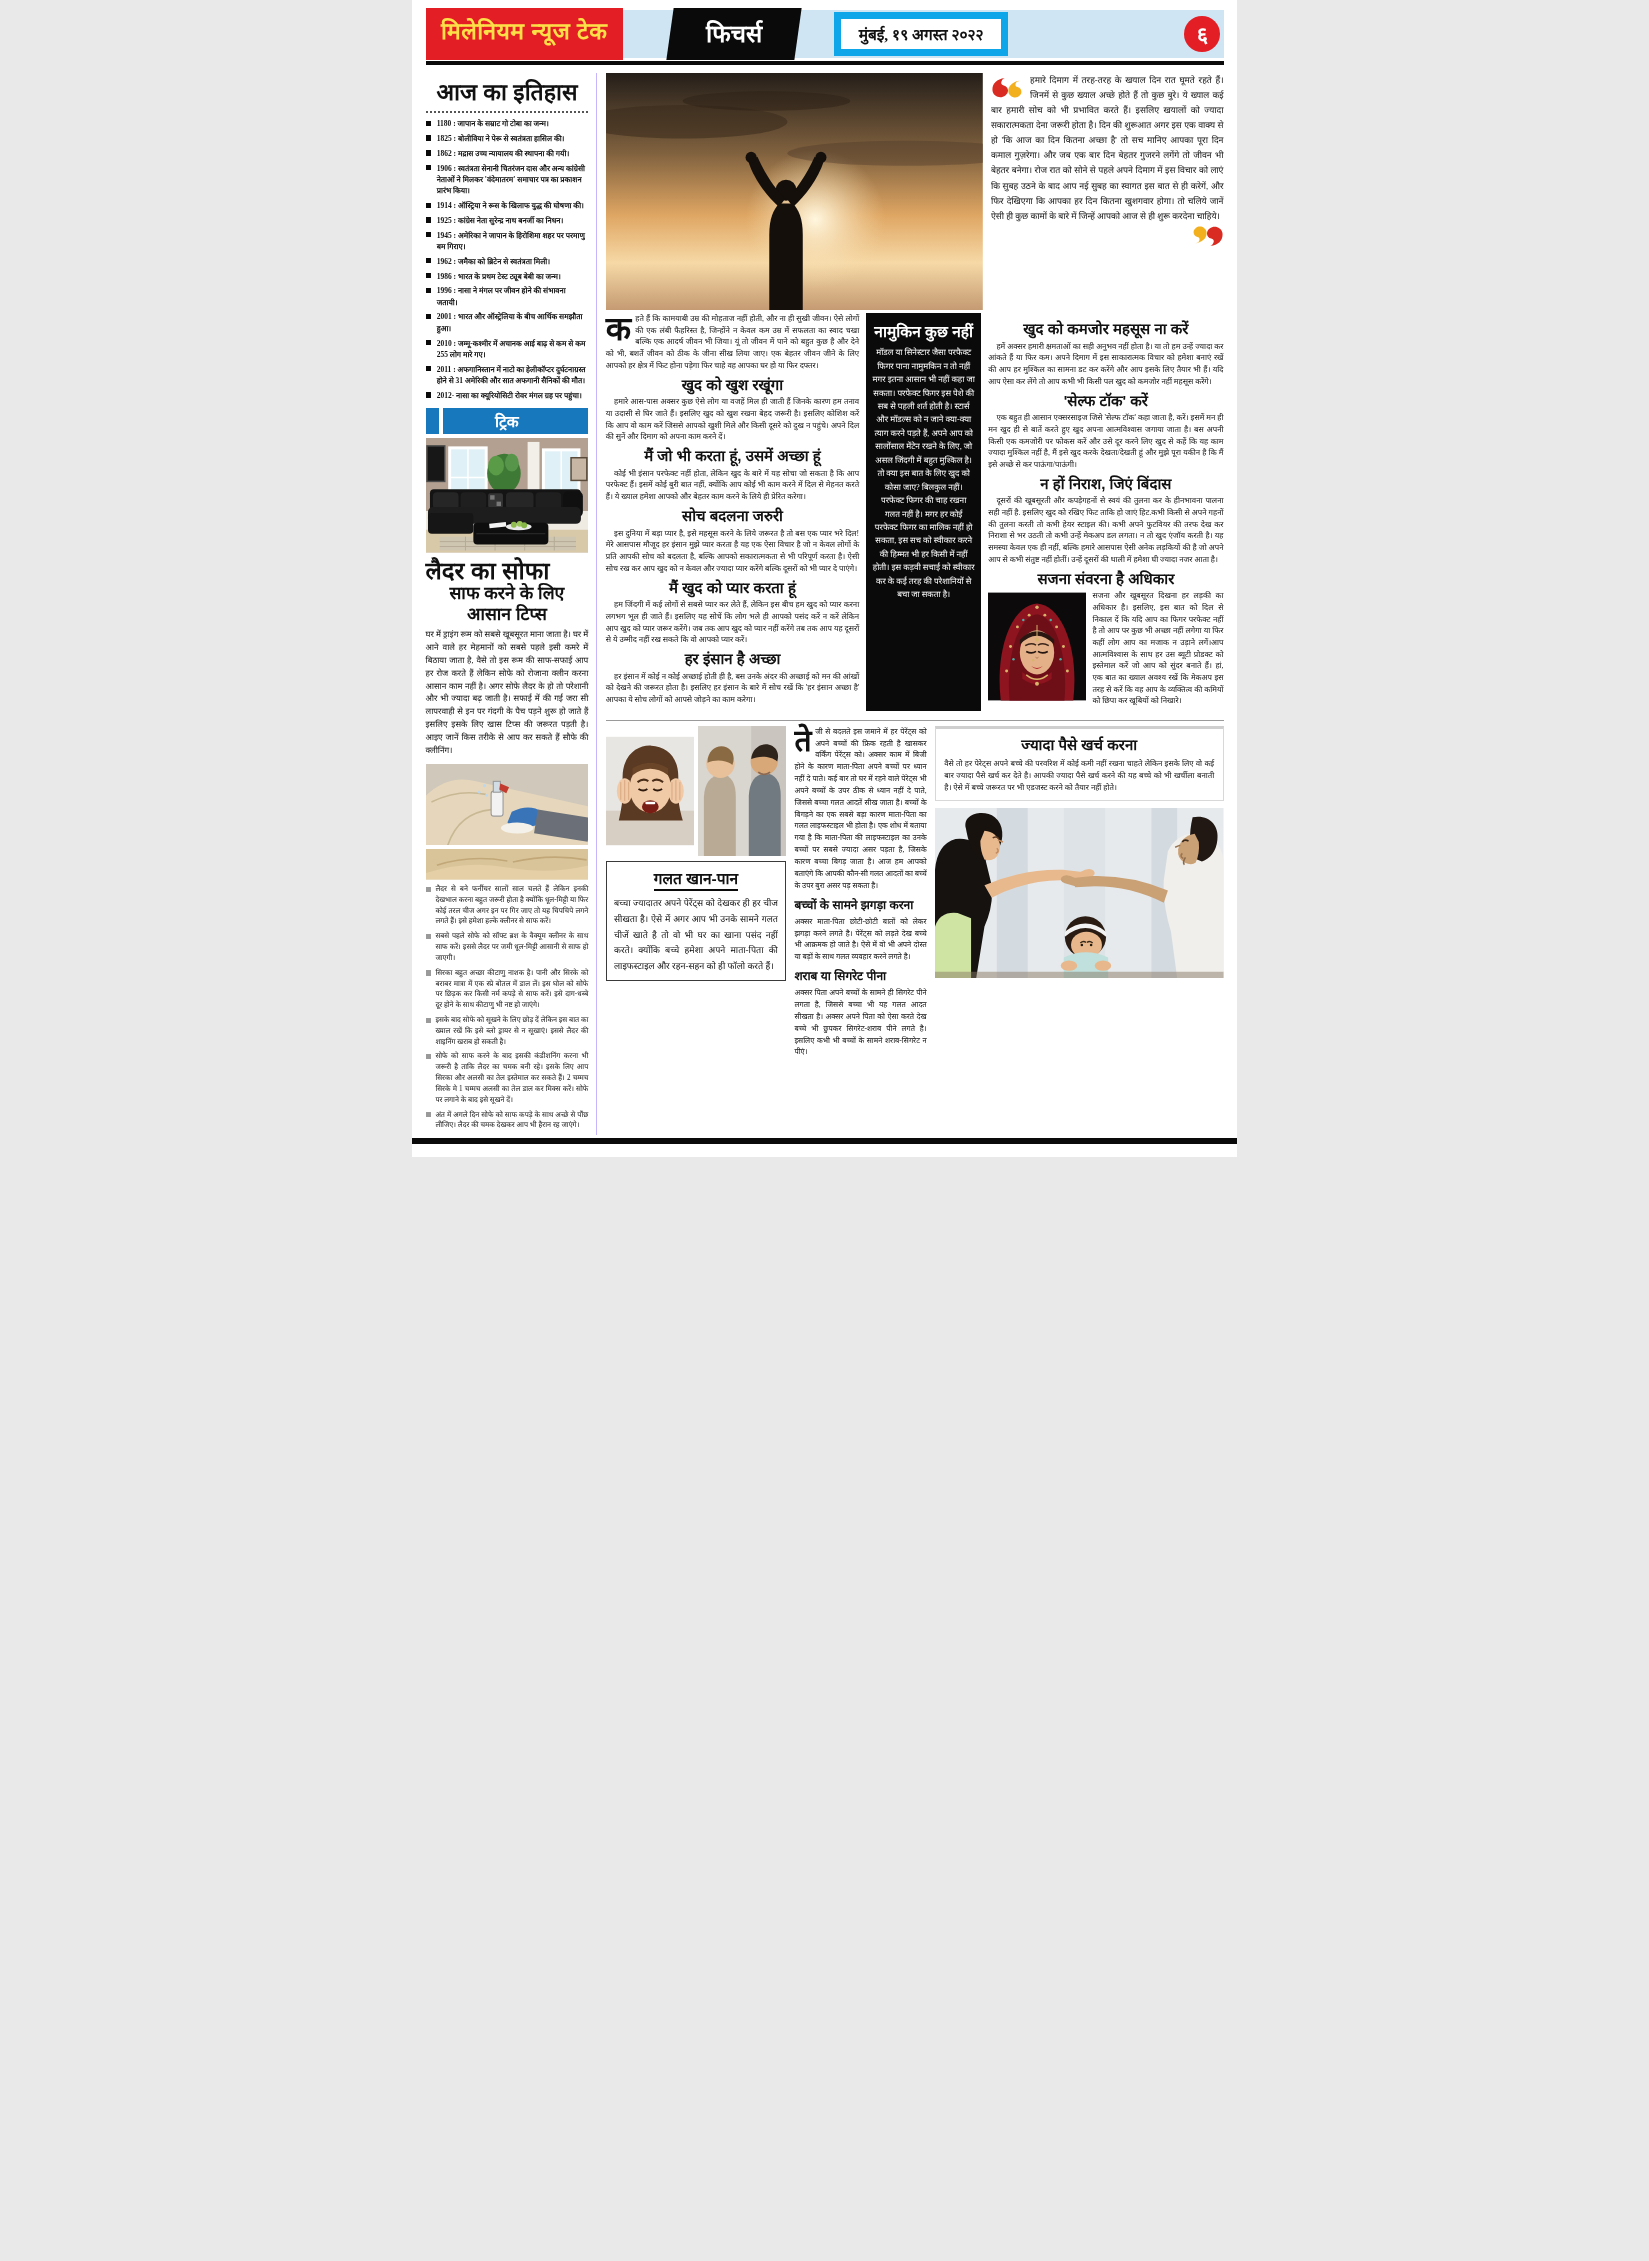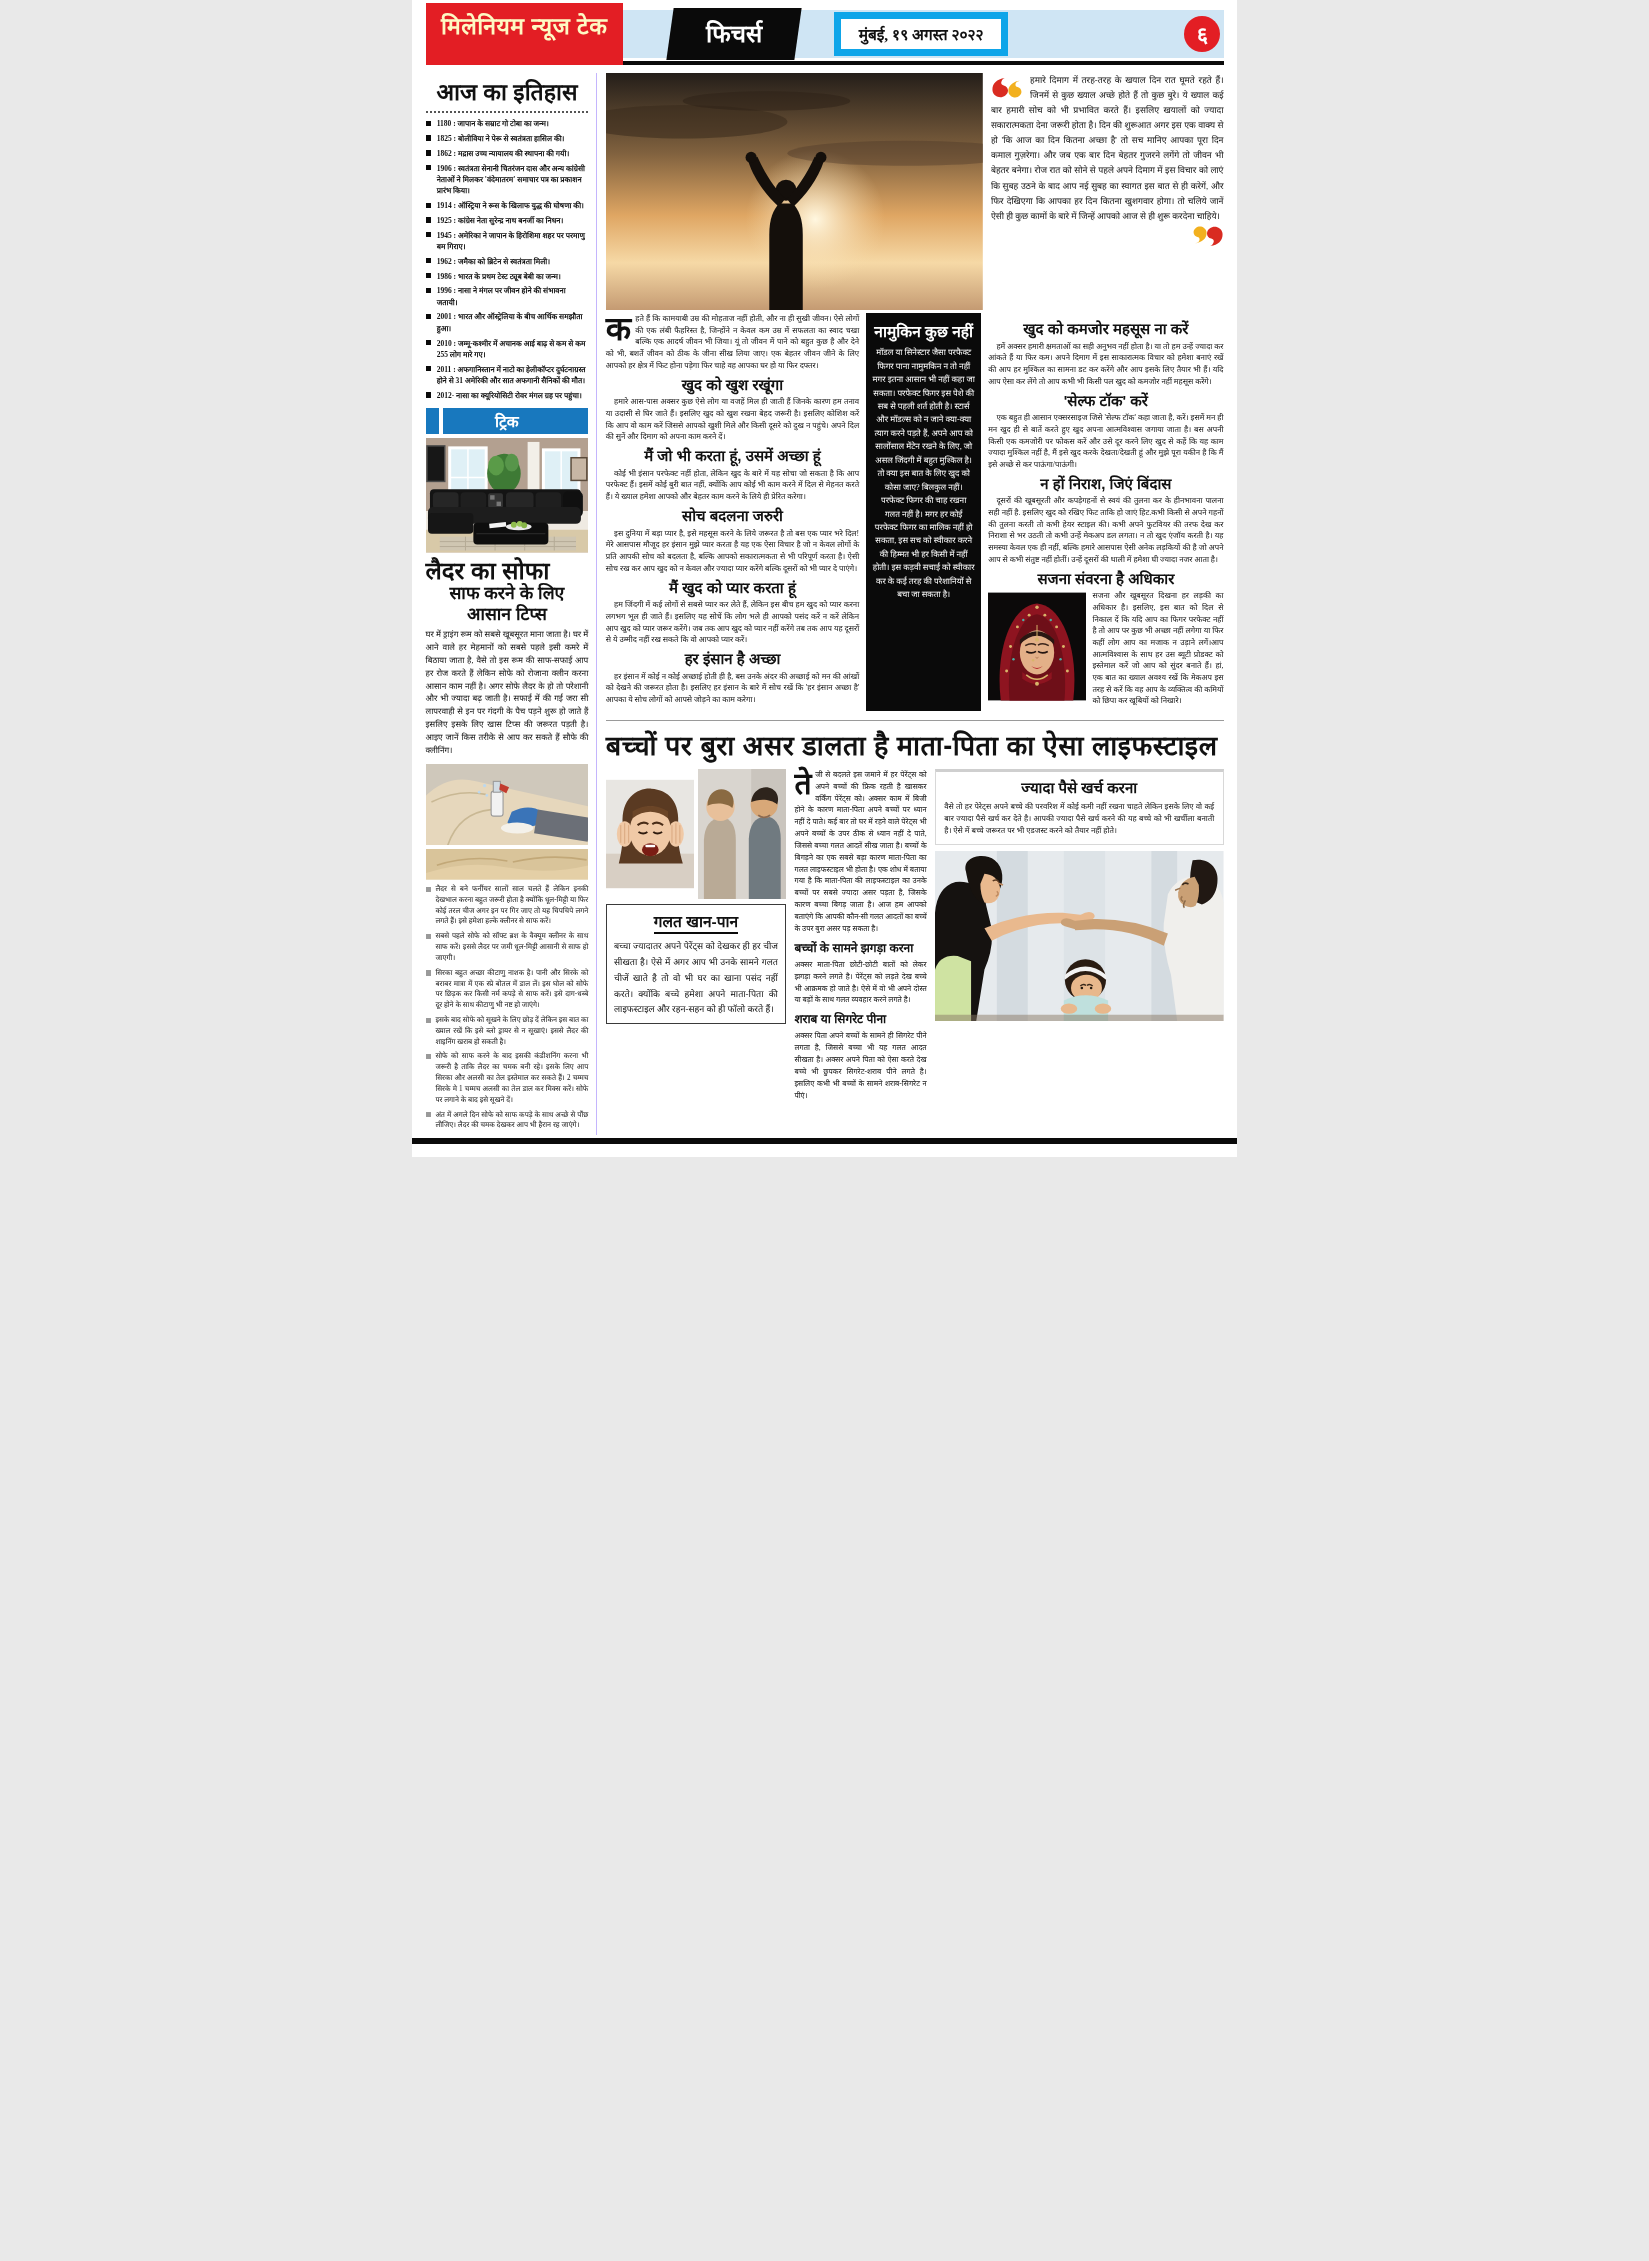--- a/index.html
+++ b/index.html
@@ -1,21 +1,21 @@
 <!DOCTYPE html>
 <html lang="hi" style="font-size:8.3px"><head>
 <meta charset="utf-8">
 <style>
   html,body{margin:0;padding:0;background:#e9e9e9;}
   .page{width:825px;margin:0 auto;background:#fff;padding:10.3px 13.5px 0;box-sizing:border-box;
         font-family:"Liberation Serif", serif;color:#111;}
   
   .hdr{position:relative;height:48px;background:#cfe5f4;display:flex;align-items:center;}
-  .masthead{background:#e31e24;color:#fef9c3;font-family:"Liberation Sans",sans-serif;font-weight:bold;
-            font-size:23px;line-height:46px;height:62px;padding:0 15.5px;letter-spacing:0.5px;flex:0 0 auto;}
+  .masthead{background:#e31e24;color:#fde047;font-family:"Liberation Sans",sans-serif;font-weight:bold;
+            font-size:23px;line-height:46px;height:52px;padding:0 15.5px;letter-spacing:0.5px;flex:0 0 auto;}
   .section-box{background:#0a0a0a;color:#fff;font-family:"Liberation Sans",sans-serif;font-weight:bold;
             font-size:24px;height:52px;line-height:52px;padding:0 36px;transform:skewX(-8deg);margin-left:47px;}
   .section-box span{display:inline-block;transform:skewX(8deg);}
   .date-box{background:#fff;border:7px solid #0ea5e9;font-weight:bold;font-size:15.5px;padding:4.1px 17.6px;margin-left:36px;}
   .page-circle{width:36px;height:36px;border-radius:50%;background:#e31e24;color:#fff;font-size:21px;font-weight:bold;
             display:flex;align-items:center;justify-content:center;margin-left:auto;margin-right:3.1px;}
   .top-rule{height:4.1px;background:#0a0a0a;margin-top:3.1px;}
   
   .content{display:grid;grid-template-columns:171px 1fr;gap:0 9.3px;margin-top:7.2px;}
   .sidebar{border-right:1px solid #c4b5fd;padding-right:7.2px;}
@@ -419,21 +419,20 @@
               </svg>
             </figure>
             <p style="text-indent:0;">सजना और खूबसूरत दिखना हर लड़की का अधिकार है। इसलिए, इस बात को दिल से निकाल दें कि यदि आप का फिगर परफेक्ट नहीं है तो आप पर कुछ भी अच्छा नहीं लगेगा या फिर कहीं लोग आप का मजाक न उड़ाने लगें।आप आत्मविश्वास के साथ हर उस ब्यूटी प्रोडक्ट को इस्तेमाल करें जो आप को सुंदर बनाते हैं। हां, एक बात का ख्याल अवश्य रखें कि मेकअप इस तरह से करें कि वह आप के व्यक्तित्व की कमियों को छिपा कर खूबियों को निखारे।</p>
           </section>
         </div>
       </div>
 
       <div class="divider"></div>
 
       <section class="parenting">
-        <h1 class="parent-head">बच्चों पर बुरा असर डालता है माता-पिता का ऐसा लाइफस्टाइल</h1>
         <div class="p-grid">
 
           <div class="p-left">
             <div class="p-imgs">
               <figure>
                 <svg viewBox="0 0 180 220">
                   <rect width="180" height="220" fill="#e8e6e2"></rect>
                   <rect x="0" y="150" width="180" height="70" fill="#d8cfc4"></rect>
                   <path d="M34 90 C30 36 66 16 92 18 C126 20 152 44 146 96 C144 120 150 150 156 170 L26 170 C32 146 36 116 34 90 Z" fill="#5a3a22"></path>
                   <ellipse cx="90" cy="104" rx="42" ry="50" fill="#f0c9a6"></ellipse>

